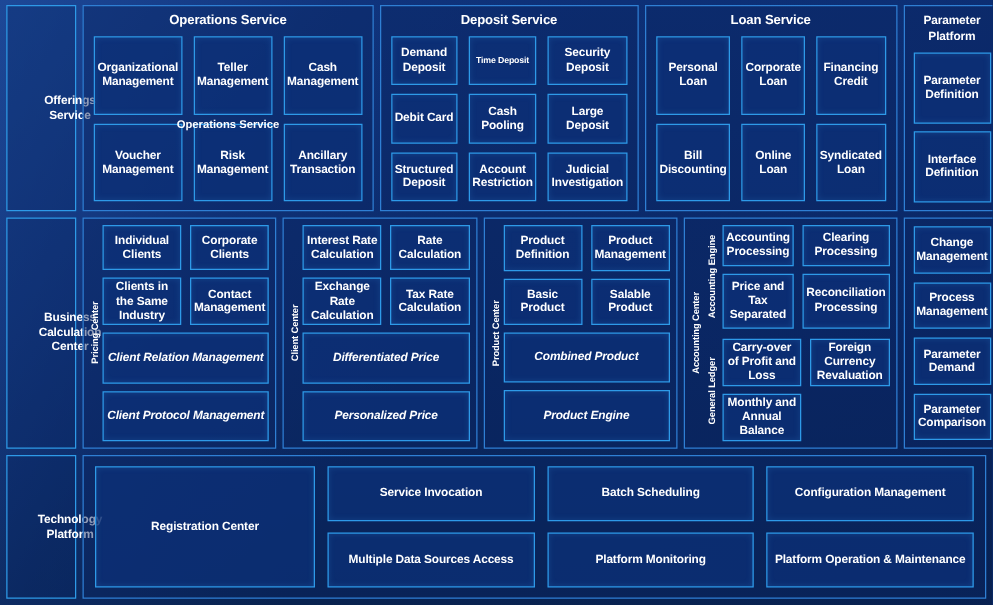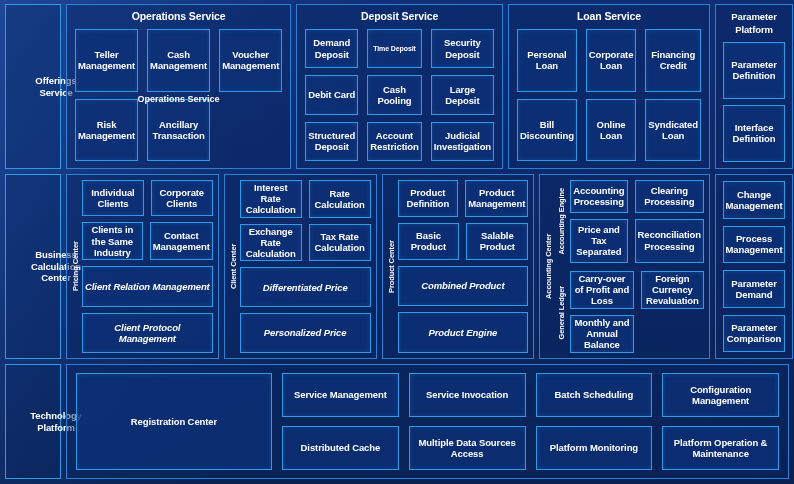--- a/index.html
+++ b/index.html
@@ -194,21 +194,21 @@
   }
 
   
   #row3 { flex: 1; }
   #row3 .tp {
     flex: 1;
     padding: 8px 9px;
     display: flex;
     gap: 10px;
   }
-  #row3 .reg { width: 196px; flex: none; }
+  #row3 .reg { width: 176px; flex: none; }
   #row3 .cols { flex: 1; display: flex; gap: 10px; }
   #row3 .col { flex: 1; display: flex; flex-direction: column; gap: 9px; }
   #row3 .col .leafbox { flex: 1; }
 </style>
 </head>
 <body>
 
 <div id="canvas">
 
   <div style="display:flex; gap:5px; flex:none; height:355px;">
@@ -220,20 +220,21 @@
         <div class="railbox">
           <span>
             <span>Offerings</span><br>
             <span>Service</span>
           </span>
         </div>
 
         <div class="panel svc">
           <div class="sectitle svc-head">Operations Service</div>
           <div class="grid3">
+            <div class="leafbox">Organizational Management</div>
             <div class="leafbox">Teller Management</div>
             <div class="leafbox">Cash Management</div>
             <div class="leafbox">Voucher Management</div>
             <div class="leafbox">Risk Management</div>
             <div class="leafbox">Ancillary Transaction</div>
           </div>
           <div class="dup-label">Operations Service</div>
         </div>
 
         <div class="panel svc">
@@ -375,24 +376,20 @@
     <div class="railbox">
       <span>
         <span>Technology</span><br>
         <span>Platform</span>
       </span>
     </div>
     <div class="panel tp">
       <div class="leafbox reg">Registration Center</div>
       <div class="cols">
         <div class="col">
-          <div class="leafbox">Service Management</div>
-          <div class="leafbox">Distributed Cache</div>
-        </div>
-        <div class="col">
           <div class="leafbox">Service Invocation</div>
           <div class="leafbox">Multiple Data Sources Access</div>
         </div>
         <div class="col">
           <div class="leafbox">Batch Scheduling</div>
           <div class="leafbox">Platform Monitoring</div>
         </div>
         <div class="col">
           <div class="leafbox">Configuration Management</div>
           <div class="leafbox">Platform Operation &amp; Maintenance</div>

